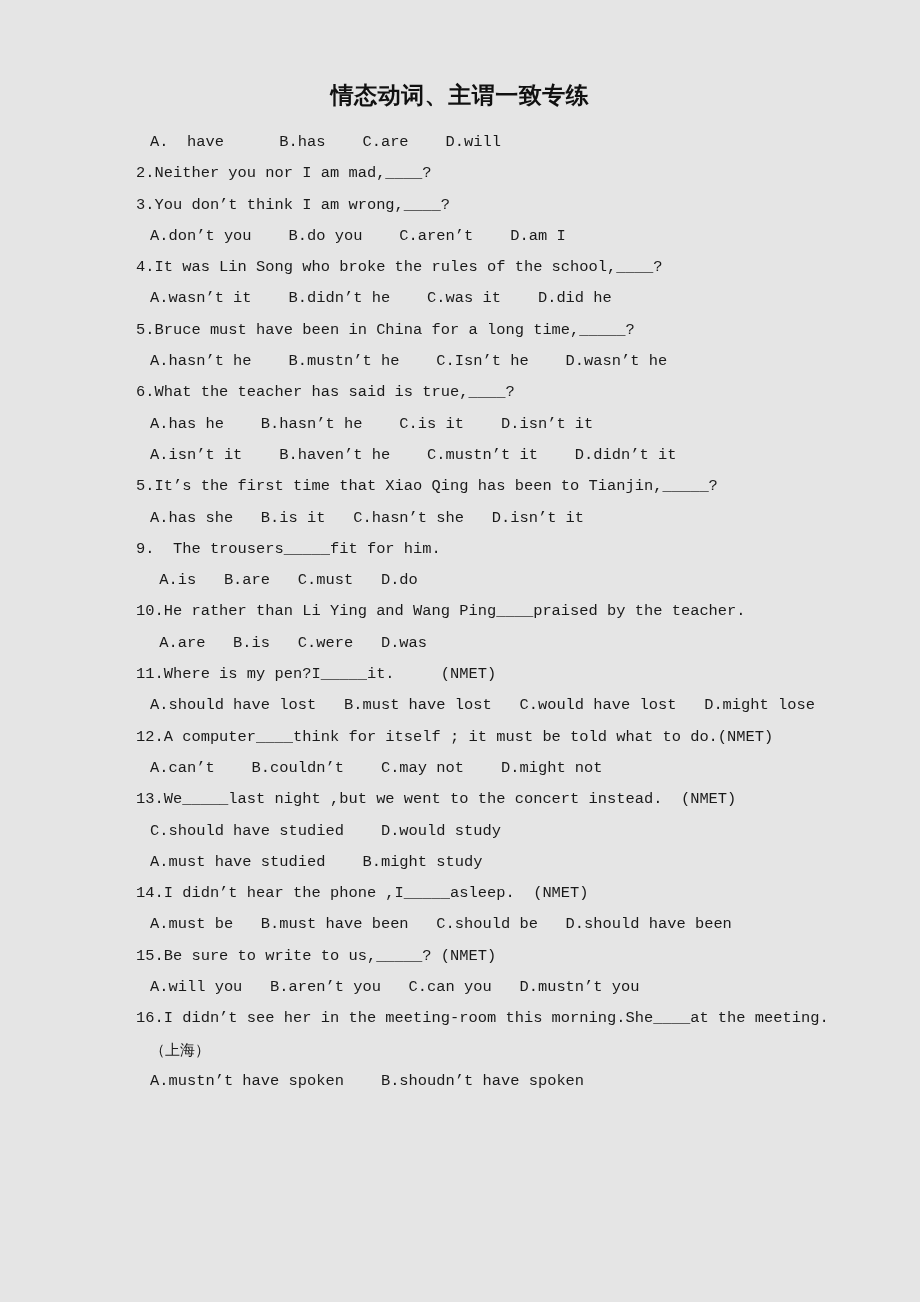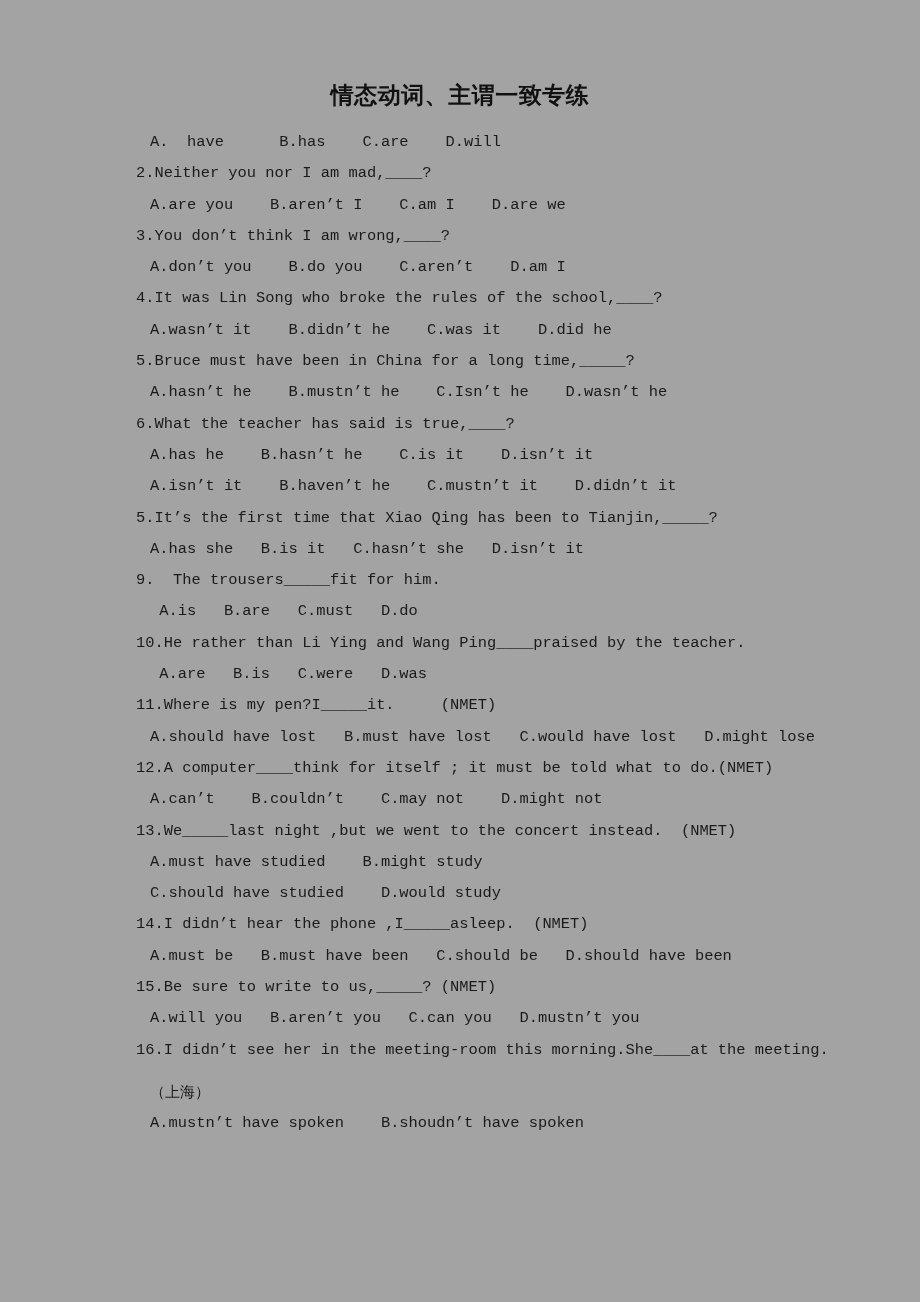--- a/index.html
+++ b/index.html
@@ -17,21 +17,21 @@
     color: #000000;
     -webkit-font-smoothing: none;
   }
 
   .page {
     position: absolute;
     left: 0;
     top: 0;
     width: 920px;
     height: 1302px;
-    background: #a3a3a3;
+    background: #e5e5e5;
   }
 
   .doc-title {
     position: absolute;
     left: 0;
     top: 80px;
     width: 920px;
     text-align: center;
     font-family: "DejaVu Sans", "Liberation Sans", sans-serif;
     font-weight: bold;
@@ -63,41 +63,39 @@
     padding-left: 136px;
   }
   
   .opt-line {
     padding-left: 150px;
   }
   
   .note-line {
     padding-left: 150px;
     font-family: "Liberation Mono", "DejaVu Sans Mono", monospace;
-    margin-top: 11px;
   }
 
   .cjk {
     font-family: "DejaVu Sans", "Liberation Sans", sans-serif;
     font-size: 15px;
   }
 </style>
 </head>
 <body>
 
 <div class="page">
 
   <div class="doc-title">情态动词、主谓一致专练</div>
 
   <div class="body-block">
 
     <div class="line opt-line">A.  have      B.has    C.are    D.will</div>
 
     <div class="line q-line">2.Neither you nor I am mad,____?</div>
-    <div class="line opt-line">A.are you    B.aren’t I    C.am I    D.are we</div>
 
     <div class="line q-line">3.You don’t think I am wrong,____?</div>
     <div class="line opt-line">A.don’t you    B.do you    C.aren’t    D.am I</div>
 
     <div class="line q-line">4.It was Lin Song who broke the rules of the school,____?</div>
     <div class="line opt-line">A.wasn’t it    B.didn’t he    C.was it    D.did he</div>
 
     <div class="line q-line">5.Bruce must have been in China for a long time,_____?</div>
     <div class="line opt-line">A.hasn’t he    B.mustn’t he    C.Isn’t he    D.wasn’t he</div>
 
@@ -115,22 +113,22 @@
     <div class="line q-line">10.He rather than Li Ying and Wang Ping____praised by the teacher.</div>
     <div class="line opt-line"> A.are   B.is   C.were   D.was</div>
 
     <div class="line q-line">11.Where is my pen?I_____it.     (NMET)</div>
     <div class="line opt-line">A.should have lost   B.must have lost   C.would have lost   D.might lose</div>
 
     <div class="line q-line">12.A computer____think for itself ; it must be told what to do.(NMET)</div>
     <div class="line opt-line">A.can’t    B.couldn’t    C.may not    D.might not</div>
 
     <div class="line q-line">13.We_____last night ,but we went to the concert instead.  (NMET)</div>
+    <div class="line opt-line">C.should have studied    D.would study</div>
     <div class="line opt-line">A.must have studied    B.might study</div>
-    <div class="line opt-line">C.should have studied    D.would study</div>
 
     <div class="line q-line">14.I didn’t hear the phone ,I_____asleep.  (NMET)</div>
     <div class="line opt-line">A.must be   B.must have been   C.should be   D.should have been</div>
 
     <div class="line q-line">15.Be sure to write to us,_____? (NMET)</div>
     <div class="line opt-line">A.will you   B.aren’t you   C.can you   D.mustn’t you</div>
 
     <div class="line q-line">16.I didn’t see her in the meeting-room this morning.She____at the meeting.</div>
     <div class="line note-line cjk">（上海）</div>
     <div class="line opt-line">A.mustn’t have spoken    B.shoudn’t have spoken</div>

